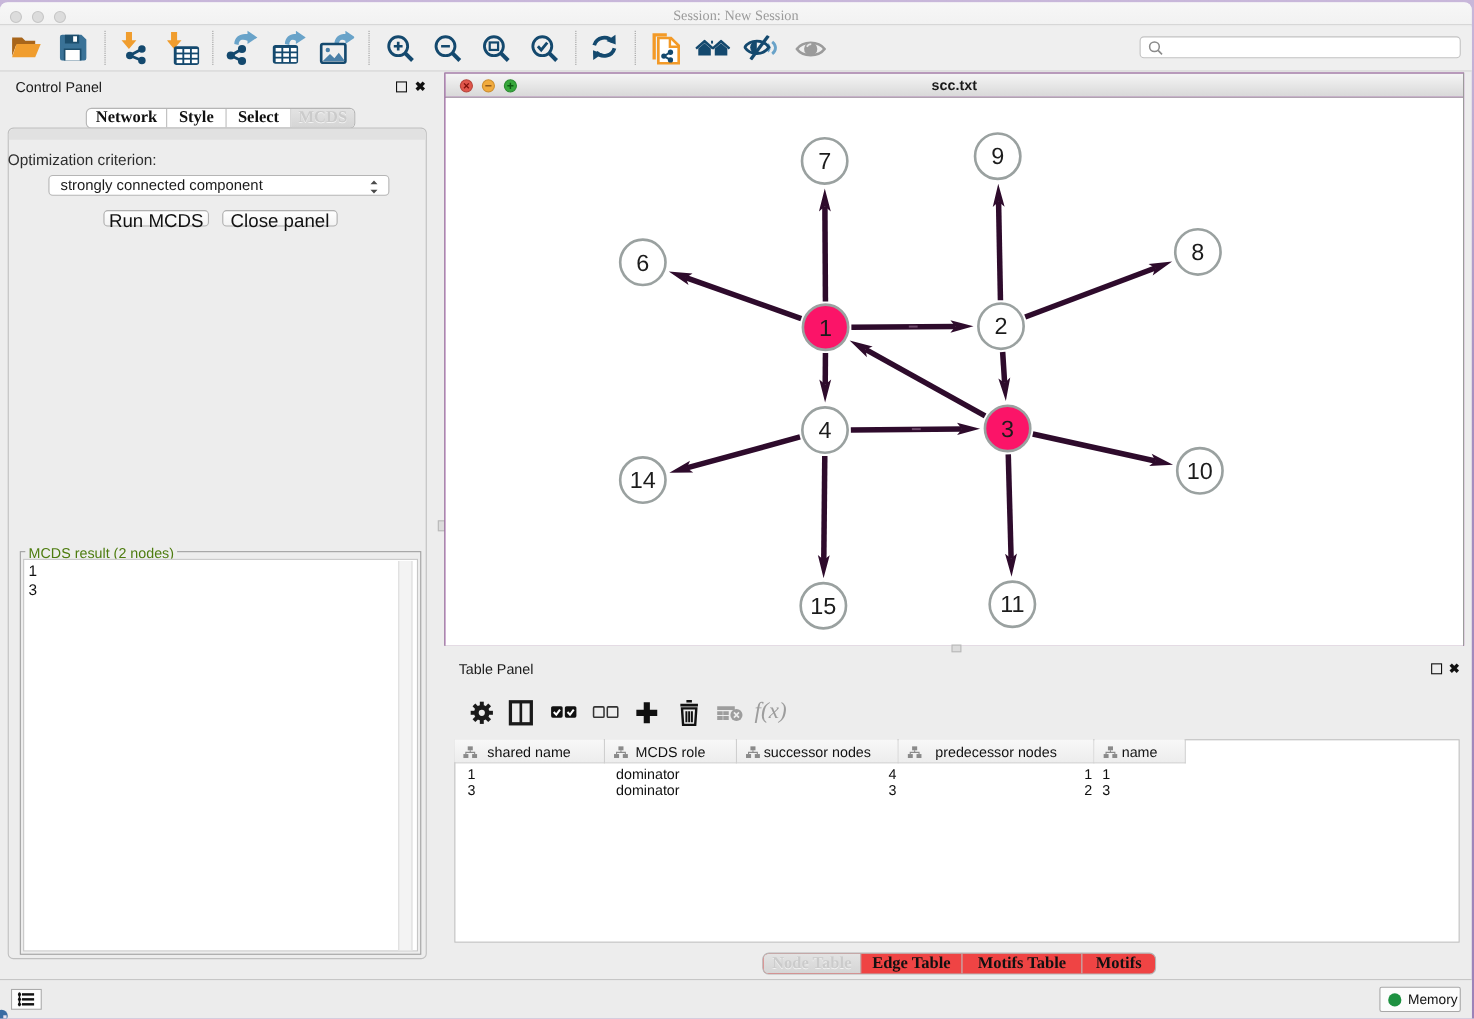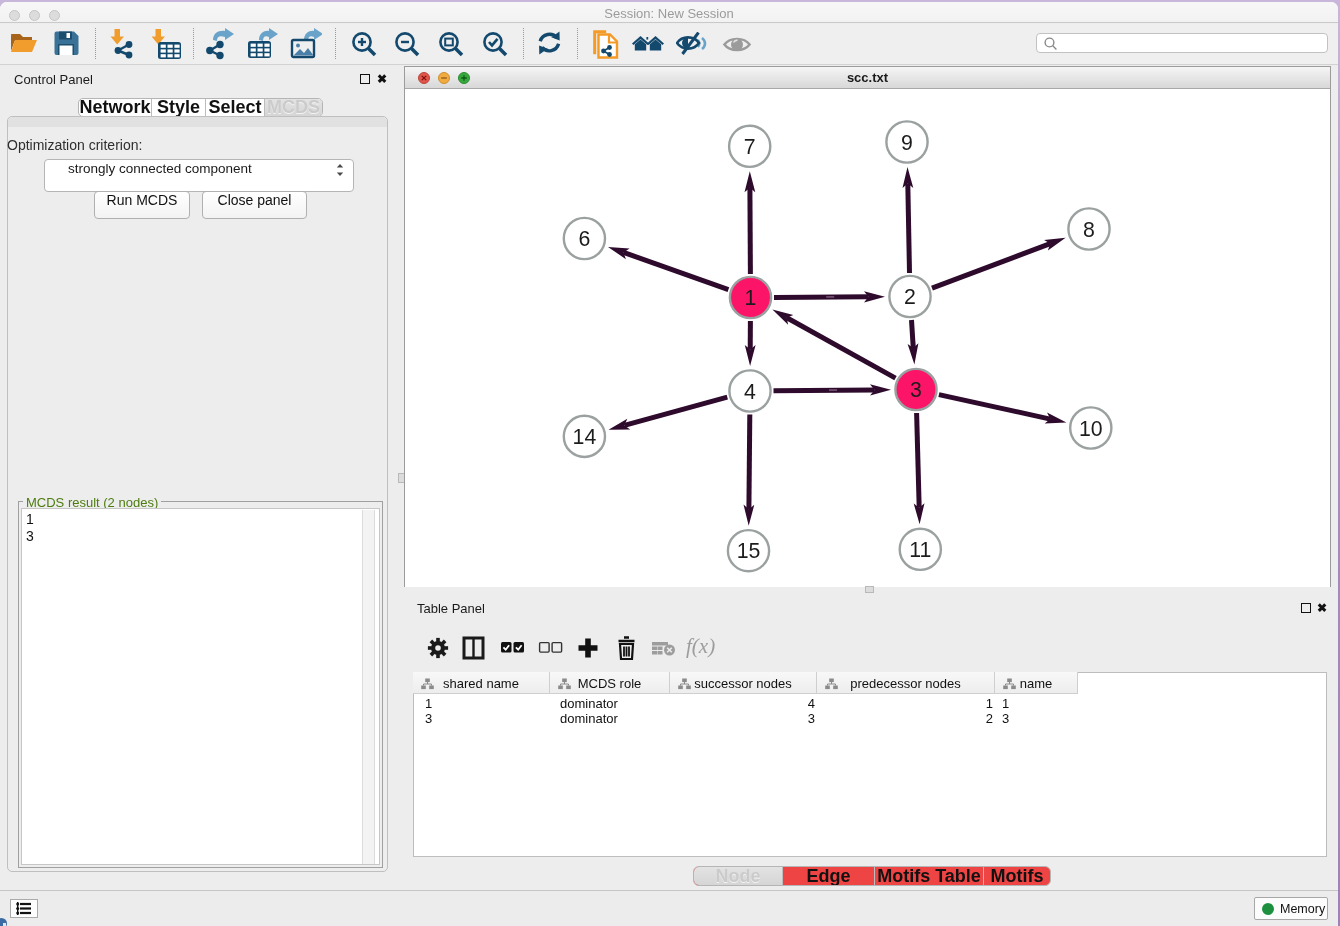--- a/index.html
+++ b/index.html
@@ -1,28 +1,28 @@
 <!DOCTYPE html>
 <html><head><meta charset="utf-8">
 <style>
 * { margin:0; padding:0; box-sizing:border-box; }
 html,body { width:1340px; height:926px; overflow:hidden; }
 body { font-family:"Liberation Sans",sans-serif; background:linear-gradient(180deg,#c8b7da 0%,#a78fc0 40%,#9c82b8 100%); position:relative; }
 #win { position:absolute; left:0; top:2px; width:1338px; height:924px; background:#ededed; border-radius:7px 7px 0 0; border-top:1px solid #fdfdfd; }
-#titlebar { position:absolute; left:0; top:2px; width:1338px; height:21px; background:linear-gradient(#f7f7f7,#f2f2f2); border-bottom:1px solid #c9c9c9; border-radius:7px 7px 0 0; }
+#titlebar { position:absolute; left:0; top:2px; width:1338px; height:21px; background:linear-gradient(#f7f7f7,#f2f2f2); border-bottom:1px solid #c9c9c9; border-radius:7px 7px 0 0;font-family:Liberation Serif, serif; }
 .tl { position:absolute; width:11px; height:11px; border-radius:50%; background:#dcdcdc; border:1px solid #c6c6c6; top:8px; }
 #toolbar { position:absolute; left:0; top:24px; width:1338px; height:41px; background:#efefef; border-bottom:1px solid #d2d2d2; }
 .tsep { position:absolute; top:4px; height:31px; width:0; border-left:1px dotted #9a9a9a; }
 .phead { position:absolute; font-size:13px; color:#1a1a1a; }
 .floatbtn { position:absolute; width:10px; height:10px; border:1.5px solid #111; }
 .closex { position:absolute; font-size:12px; font-weight:bold; color:#111; }
-.btn { position:absolute; height:28px; background:linear-gradient(#ffffff,#f3f3f3); border:1px solid #b0b0b0; border-radius:4px; font-size:14px; color:#111; text-align:center; line-height:17px; }
+.btn { position:absolute; height:15px; background:linear-gradient(#ffffff,#f3f3f3); border:1px solid #b0b0b0; border-radius:4px; font-size:17px; color:#111; text-align:center; line-height:17px; }
 .thcell { position:absolute; top:672px; height:22px; background:linear-gradient(#f8f8f8,#ededed); border-right:1px solid #cfcfcf; border-bottom:1px solid #cfcfcf; font-size:13px; color:#111; text-align:center; line-height:23px; }
 .tcell { position:absolute; font-size:13px; color:#111; height:15px; line-height:15px; }
-.cptab, .btab { font-size:18px; font-weight:bold; color:#111; text-align:center; border-right:1px solid #bdbdbd; }
+.cptab, .btab { font-size:15px; font-weight:bold; color:#111; text-align:center; border-right:1px solid #bdbdbd;font-family:Liberation Serif, serif; }
 .graytab { background:linear-gradient(#e3e3e3,#d5d5d5) !important; color:#cbcbcb !important; text-shadow:0 1px 0 #f3f3f3; }
 </style></head>
 <body>
 <div id="win"></div>
 <div id="titlebar">
   <div class="tl" style="left:9px"></div>
     <div class="tl" style="left:29px"></div>
     <div class="tl" style="left:49px"></div>
   <div style="position:absolute;top:4px;left:0;width:1338px;text-align:center;font-size:13px;color:#9b9b9b">Session: New Session</div>
 </div>
@@ -162,21 +162,21 @@
 <div style="position:absolute;left:78px;top:98px;width:245px;height:19px;display:flex;border:1px solid #b5b5b5;border-radius:5px;overflow:hidden;background:#fff">
   <div class="cptab" style="width:73px;line-height:17px">Network</div>
   <div class="cptab" style="width:54px;line-height:17px">Style</div>
   <div class="cptab" style="width:59px;line-height:17px">Select</div>
   <div class="cptab graytab" style="width:57px;line-height:17px;border-right:none">MCDS</div>
 </div>
 <div style="position:absolute;left:7px;top:116px;width:381px;height:756px;border:1px solid #bfbfbf;border-radius:5px;background:#ededed">
   <div style="position:absolute;left:0;top:0;width:100%;height:10px;background:#e1e1e1;border-radius:5px 5px 0 0"></div>
 </div>
 <div style="position:absolute;left:7px;top:137px;width:302px;text-align:left;font-size:14px;color:#2e2e2e">Optimization criterion:</div>
-<div style="position:absolute;left:44px;top:159px;width:310px;height:33px;background:#fff;border:1px solid #b5b5b5;border-radius:4px;font-size:13.5px;color:#1a1a1a;line-height:18px;padding-left:23px">strongly connected component
+<div style="position:absolute;left:44px;top:159px;width:310px;height:19px;background:#fff;border:1px solid #b5b5b5;border-radius:4px;font-size:13.5px;color:#1a1a1a;line-height:18px;padding-left:10px">strongly connected component
   <svg width="10" height="14" viewBox="0 0 10 14" style="position:absolute;right:8px;top:2.5px">
       <path d="M1.8 4.6 L5 1 L8.2 4.6 z M1.8 9.4 L5 13 L8.2 9.4 z" fill="#4a4a4a"></path>
     </svg>
 </div>
 <div class="btn" style="left:94px;top:191px;width:96px">Run MCDS</div>
 <div class="btn" style="left:202px;top:191px;width:105px">Close panel</div>
 <div style="position:absolute;left:18px;top:501px;width:365px;height:367px;border:1px solid #a0a0a0">
   <div style="position:absolute;left:4px;top:-7px;font-size:13px;color:#4d7c0f;background:#ededed;padding:0 3px">MCDS result (2 nodes)</div>
   <div style="position:absolute;left:2px;top:6px;width:359px;height:357px;background:#fff;border:1px solid #c6c6c6">
     <div style="position:absolute;left:4px;top:2px;font-size:14px;color:#111;line-height:17px">1<br>3</div>

